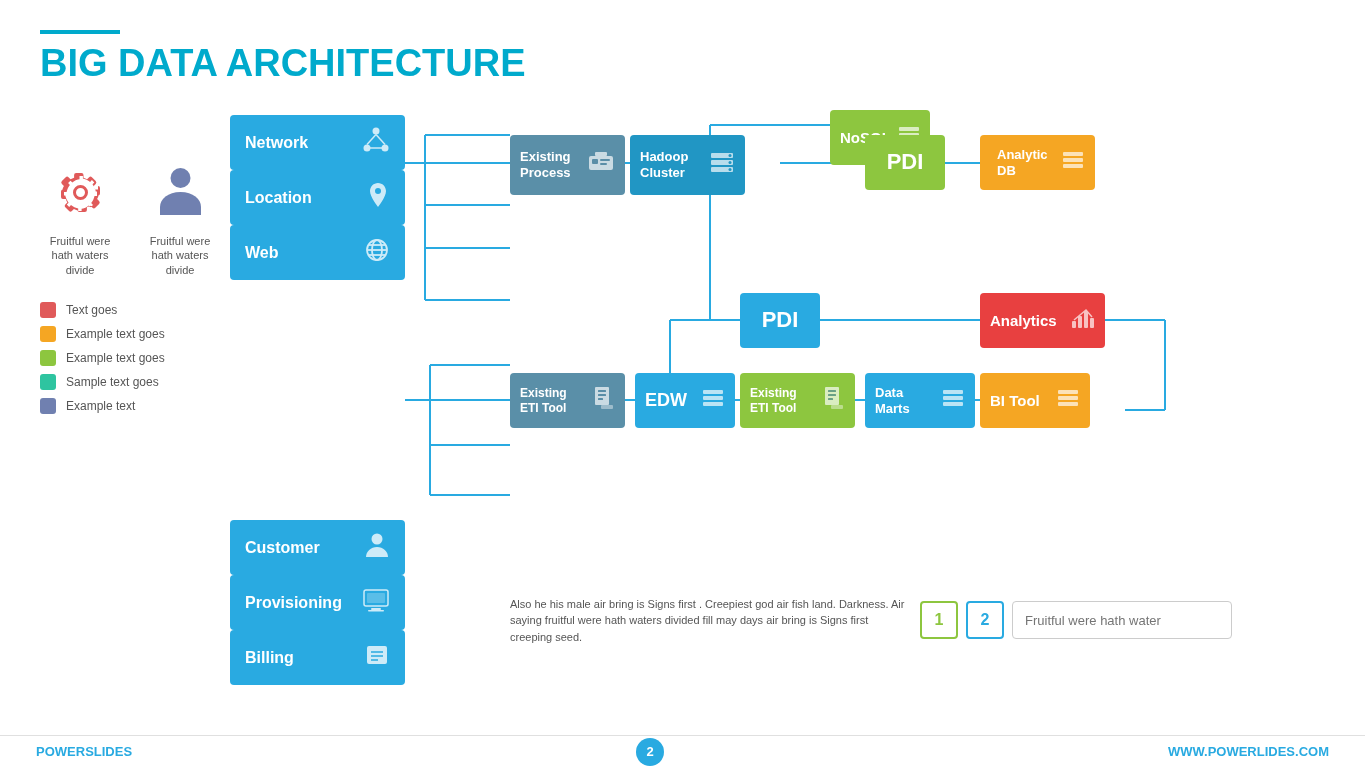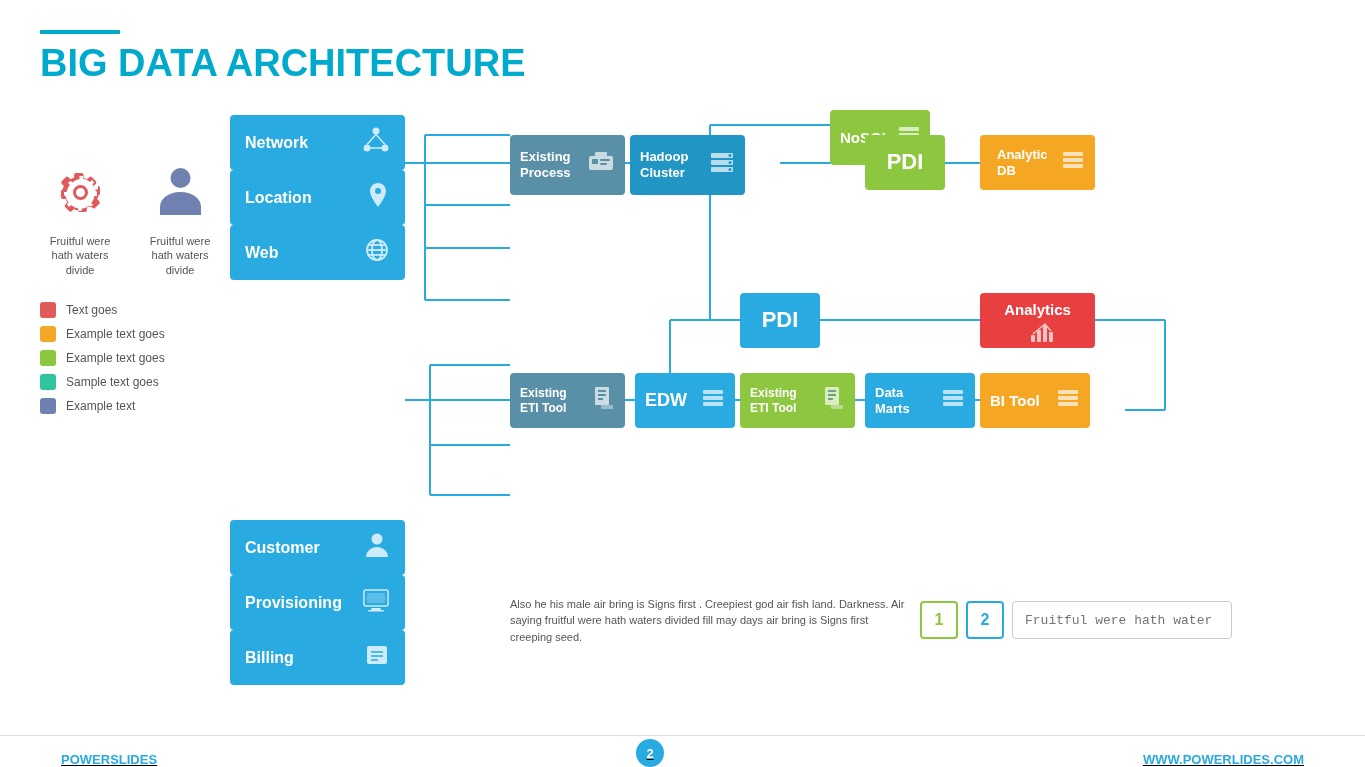--- a/index.html
+++ b/index.html
@@ -213,36 +213,34 @@
     }
 
     .page-input {
       border: 1.5px solid #ccc;
       border-radius: 4px;
       padding: 16px 12px;
       font-size: 13px;
       color: #555;
       width: 220px;
       height: 38px;
-      font-family: Liberation Mono, monospace;
     }
 
     
     .footer {
       position: absolute;
       bottom: 0;
       left: 0;
       width: 100%;
       height: 32px;
       border-top: 1px solid #e0e0e0;
       display: flex;
-      align-items: flex-end;
+      align-items: center;
       justify-content: space-between;
-      padding: 0 61px;
-      text-decoration: underline;
+      padding: 0 36px;
     }
 
     .footer-left {
       font-size: 13px;
       font-weight: 700;
       color: #333;
     }
 
     .footer-left span { color: #29aae1; }
 
@@ -507,21 +505,21 @@
             <rect x="2" y="10" width="20" height="4" rx="1"></rect>
             <rect x="2" y="16" width="20" height="4" rx="1"></rect>
           </svg>
         </span>
       </div>
 
       <div class="box box-pdi" style="left:335px;top:188px;width:80px;height:55px;justify-content:center;">
         <span style="font-size:22px;font-weight:900">PDI</span>
       </div>
 
-      <div class="box box-analytics" style="left:575px;top:188px;width:115px;height:55px;flex-direction:column;">
+      <div class="box box-analytics" style="left:575px;top:188px;width:125px;height:55px;">
         <span style="font-size:15px;font-weight:900">Analytics</span>
         <span class="box-icon-small">
           <svg width="26" height="26" viewBox="0 0 26 26" fill="white" opacity="0.8">
             <rect x="3" y="16" width="4" height="7" rx="1"></rect>
             <rect x="9" y="11" width="4" height="12" rx="1"></rect>
             <rect x="15" y="6" width="4" height="17" rx="1"></rect>
             <rect x="21" y="13" width="4" height="10" rx="1"></rect>
             <polyline points="5,15 11,10 17,5 23,12" fill="none" stroke="white" stroke-width="1.5"></polyline>
           </svg>
         </span>

